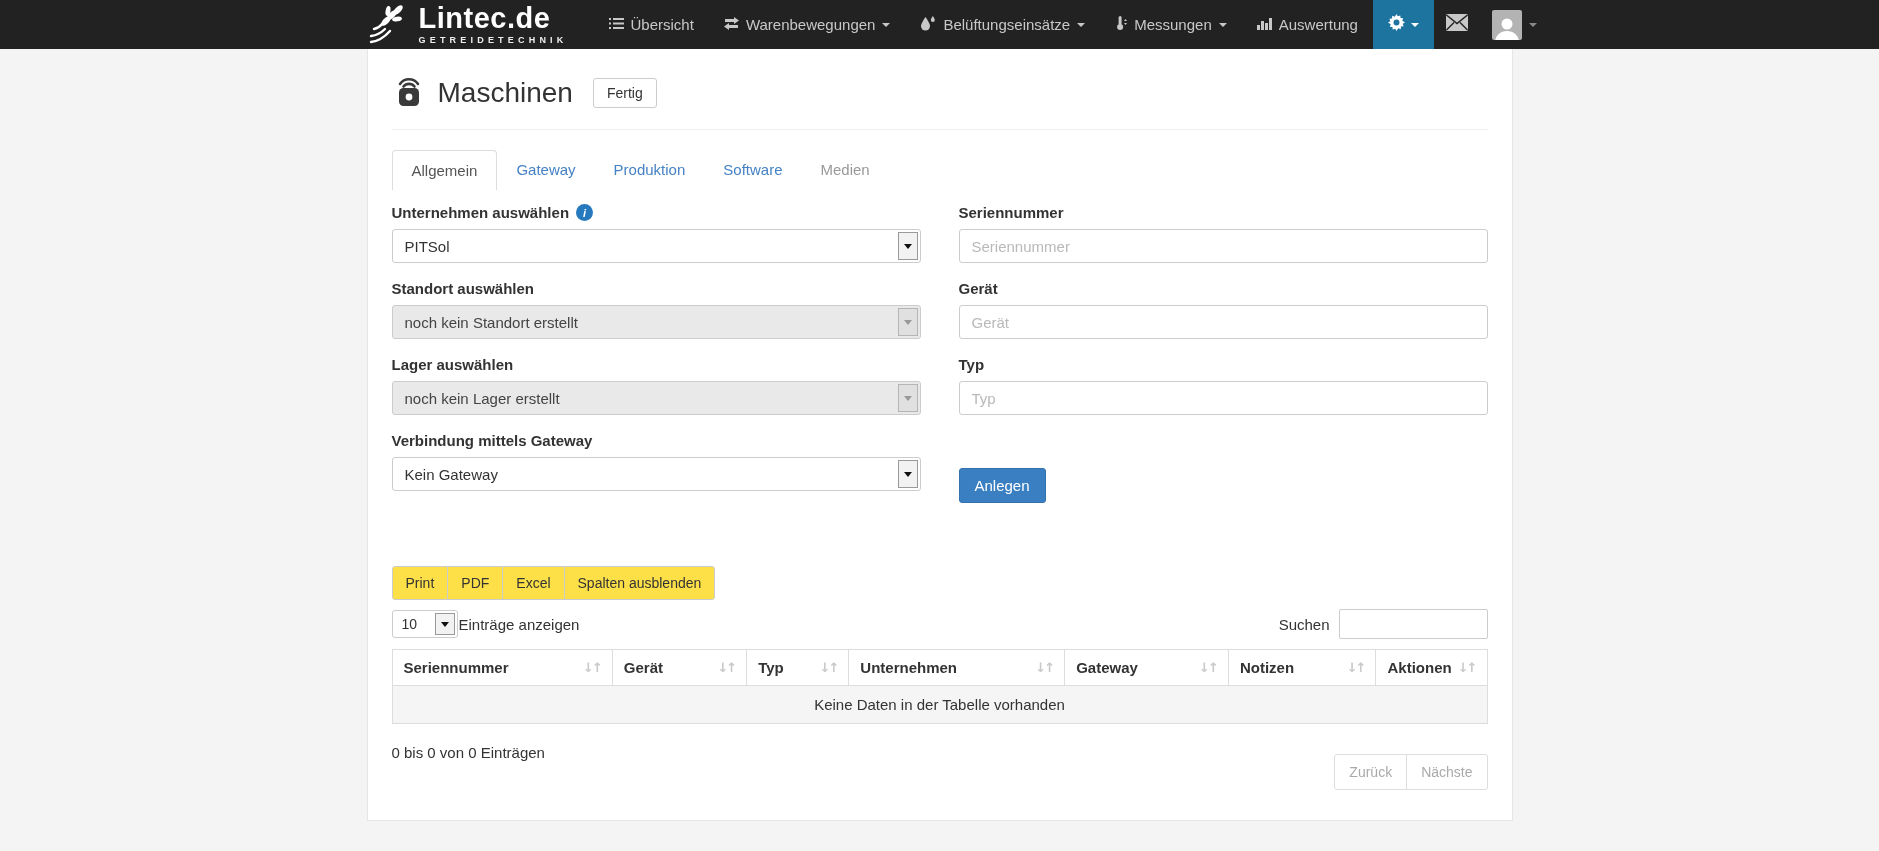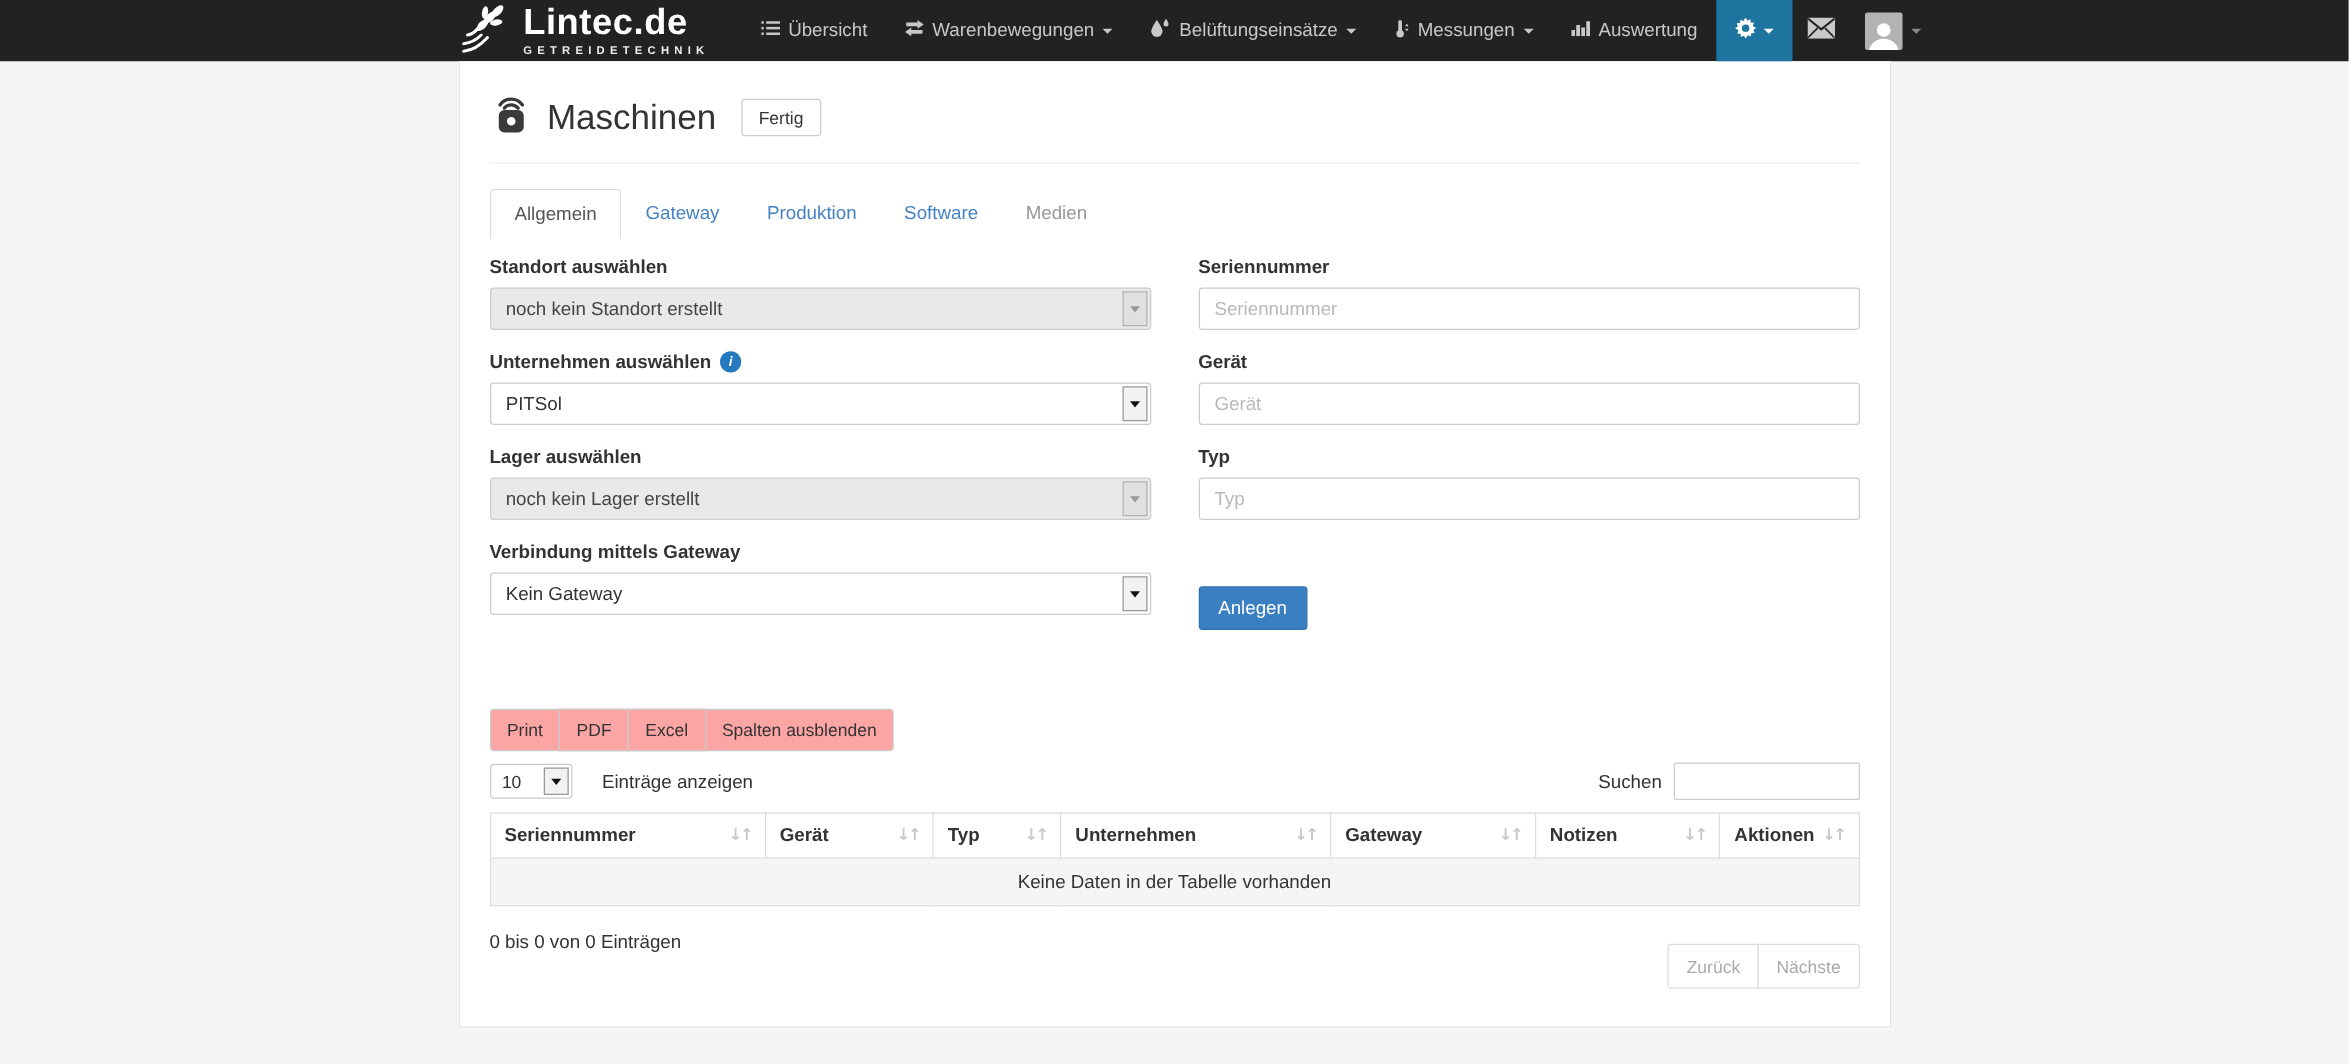--- a/index.html
+++ b/index.html
@@ -58,25 +58,25 @@
   .tinput { width: 100%; height: 34px; border: 1px solid #ccc; border-radius: 3px; padding: 0 12px; font-size: 15px; color: #333; font-family: inherit; }
   .tarea { width: 100%; border: 1px solid #ccc; border-radius: 3px; padding: 8px 12px; font-size: 15px; color: #333; font-family: inherit; resize: both; }
   .tarea.h1 { height: 98px; resize: none; }
   .tarea.h2 { height: 106px; }
   ::placeholder { color: #b9b9b9; opacity: 1; }
   .btn-primary { margin-top: 36px; background: #3a7fc1; border: 1px solid #3472ae; color: #fff; font-size: 15px; padding: 8px 15px; border-radius: 3px; cursor: pointer; font-family: inherit; }
 
   
   .table-section { margin-top: 58px; }
   .btn-group { display: inline-flex; }
-  .btn-default { background: #fca5a5; border: 1px solid #ccc; color: #333; font-size: 14px; padding: 8px 13px; cursor: pointer; font-family: inherit; margin-left: -1px; }
+  .btn-default { background: #fde047; border: 1px solid #ccc; color: #333; font-size: 14px; padding: 8px 13px; cursor: pointer; font-family: inherit; margin-left: -1px; }
   .btn-group .btn-default:first-child { border-radius: 3px 0 0 3px; margin-left: 0; }
   .btn-group .btn-default:last-child { border-radius: 0 3px 3px 0; }
   .table-controls { display: flex; justify-content: space-between; align-items: center; margin-top: 9px; }
-  .length-ctl { display: flex; align-items: center; gap: 24px; font-size: 15px; color: #333; }
+  .length-ctl { display: flex; align-items: center; gap: 1px; font-size: 15px; color: #333; }
   .sel.small { height: 28px; width: 66px; padding: 0 24px 0 9px; font-size: 14px; }
   .search-ctl { display: flex; align-items: center; gap: 9px; font-size: 15px; color: #333; }
   .search-input { width: 149px; height: 30px; border: 1px solid #ccc; border-radius: 2px; padding: 0 8px; font-size: 14px; font-family: inherit; }
 
   table.dtable { width: 100%; border-collapse: collapse; margin-top: 10px; border: 1px solid #ddd; }
   table.dtable th { border: 1px solid #ddd; text-align: left; font-size: 15px; font-weight: bold; color: #333; padding: 9px 11px; background: #fff; cursor: pointer; }
   .th-inner { display: flex; align-items: center; justify-content: space-between; gap: 6px; }
   .sort-icon { color: #c9c9c9; font-size: 13px; letter-spacing: -2px; font-family: "DejaVu Sans", sans-serif; }
   td.empty-cell { border: 1px solid #ddd; background: #f5f5f5; text-align: center; font-size: 15px; color: #333; padding: 10px; }
   .col-sn { width: 20.3%; } .col-ger { width: 12.4%; } .col-typ { width: 9.4%; }
@@ -233,33 +233,33 @@
     <div class="tab link">Gateway</div>
     <div class="tab link">Produktion</div>
     <div class="tab link">Software</div>
     <div class="tab disabled">Medien</div>
   </div>
 
   <div class="form-grid">
 
     <div class="form-col">
       <div class="fgroup">
+        <div class="flabel">
+          <span>Unternehmen auswählen</span>
+          <span class="info-badge">i</span>
+        </div>
+        <div class="sel">
+          <span>PITSol</span>
+          <span class="sel-arrow"></span>
+        </div>
+      </div>
+      <div class="fgroup">
         <div class="flabel">Standort auswählen</div>
         <div class="sel disabled">
           <span>noch kein Standort erstellt</span>
-          <span class="sel-arrow"></span>
-        </div>
-      </div>
-      <div class="fgroup">
-        <div class="flabel">
-          <span>Unternehmen auswählen</span>
-          <span class="info-badge">i</span>
-        </div>
-        <div class="sel">
-          <span>PITSol</span>
           <span class="sel-arrow"></span>
         </div>
       </div>
       <div class="fgroup">
         <div class="flabel">Lager auswählen</div>
         <div class="sel disabled">
           <span>noch kein Lager erstellt</span>
           <span class="sel-arrow"></span>
         </div>
       </div>

